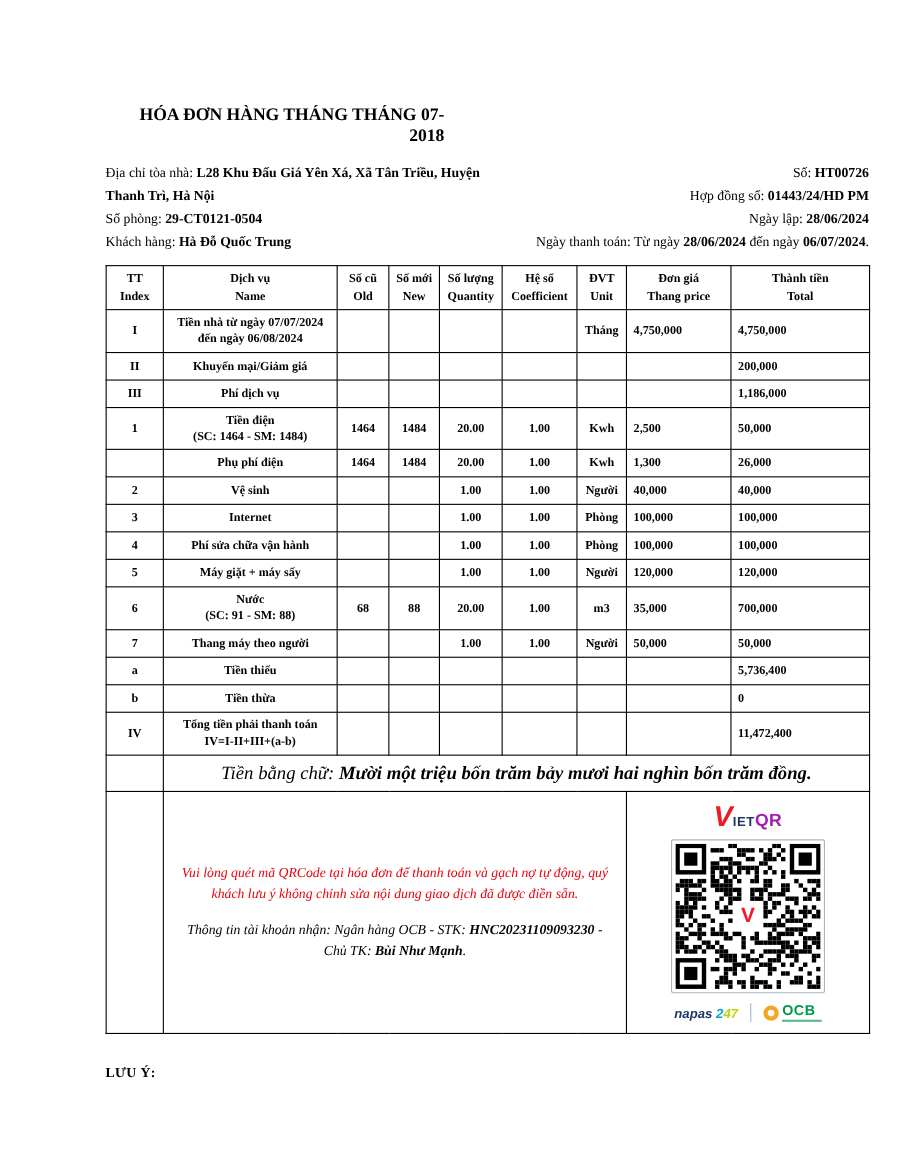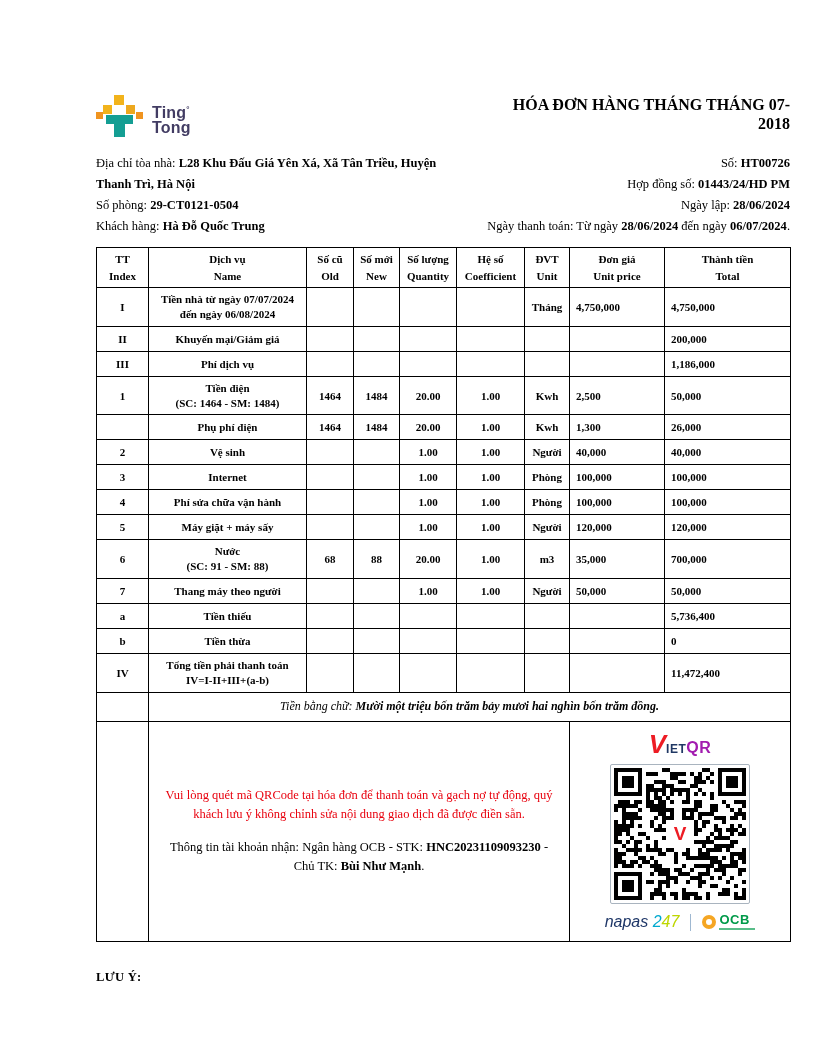--- a/index.html
+++ b/index.html
@@ -38,72 +38,57 @@
   
   table{border-collapse:collapse;width:694px;margin-top:10px;font-size:11px;table-layout:fixed;}
   th,td{border:1px solid #000;padding:4px 6px;font-weight:bold;vertical-align:middle;word-wrap:break-word;}
   th{text-align:center;padding:3px 2px;}
   th div{line-height:1.5;}
   td{height:16px;}
   .ac{text-align:center;}
   .al{text-align:center;}
   .ar{}
   .pre{white-space:pre-line;line-height:1.35;}
-  .words-cell{font-style:italic;font-weight:normal;font-size:12px;padding:6px 10px;}
+  .words-cell{font-style:italic;font-weight:normal;font-size:17px;padding:6px 10px;}
   .words-cell b{font-weight:bold;}
 
   
-  .note-cell{font-weight:normal;font-size:12.5px;line-height:19px;padding:8px 12px;height:203px;vertical-align:middle;}
+  .note-cell{font-weight:normal;font-size:12.5px;line-height:19px;padding:8px 12px;height:203px;vertical-align:middle;font-style:italic;}
   .note-red{margin:0 0 14px 0;}
   .note-black{margin:0;}
   .qr-cell{padding:2px;height:203px;vertical-align:middle;}
   .qr-panel{display:flex;flex-direction:column;align-items:center;}
   .vietqr-logo{font-family:"Liberation Sans", sans-serif;font-weight:bold;line-height:26px;}
   .vietqr-logo .v{font-size:26px;font-style:italic;}
   .vietqr-logo .iet{font-size:12px;letter-spacing:.5px;}
   .vietqr-logo .qr{font-size:16px;letter-spacing:.5px;}
   .qr-box{position:relative;border:1px solid #a9b4bf;border-radius:2px;background:#fff;padding:3px;margin-top:2px;}
   .qr-box svg{display:block;}
   .qr-v{
     position:absolute;left:50%;top:50%;transform:translate(-50%,-50%);
     width:26px;height:26px;background:#fff;display:flex;align-items:center;justify-content:center;
     font-family:"Liberation Sans", sans-serif;font-weight:bold;font-size:19px;
   }
   .brand-row{display:flex;align-items:center;gap:11px;margin-top:9px;font-family:"Liberation Sans", sans-serif;}
-  .napas{font-weight:normal;font-style:italic;font-size:16px;}
+  .napas{font-weight:bold;font-style:italic;font-size:12px;}
   .brand-sep{width:1px;height:17px;background:#9fb8d1;}
   .ocb{display:flex;align-items:center;gap:3px;}
   .ocb-ring{width:6px;height:6px;border:4px solid #f5a623;border-radius:50%;}
   .ocb-textwrap{display:flex;flex-direction:column;align-items:flex-start;}
   .ocb-name{font-weight:bold;font-size:13px;line-height:12px;letter-spacing:.5px;}
   .ocb-sub{width:36px;height:2px;margin-top:2px;background:#009a49;opacity:.65;}
 
   .luu-y{margin-top:28px;font-weight:bold;font-size:12.5px;letter-spacing:.3px;}
 </style>
 </head>
 <body>
 
 <div class="content">
 
   <div class="header-row">
-    <div class="logo">
-      <div class="logo-mark">
-        <i class="sq-y1"></i>
-          <i class="sq-y2"></i>
-          <i class="sq-y3"></i>
-        <i class="sq-o1"></i>
-          <i class="sq-o2"></i>
-        <i class="sq-t1"></i>
-          <i class="sq-t2"></i>
-      </div>
-      <div class="logo-text">
-        <span>Ting</span><span class="deg">°</span><br>
-        <span>Tong</span>
-      </div>
-    </div>
     <div class="title">HÓA ĐƠN HÀNG THÁNG THÁNG 07-2018</div>
   </div>
 
   <div class="info-row">
     <div class="info-left" id="info-left">
         <div class="info-line"><span>Địa chỉ tòa nhà: </span><b>L28 Khu Đấu Giá Yên Xá, Xã Tân Triều, Huyện Thanh Trì, Hà Nội</b></div>
         <div class="info-line"><span>Số phòng: </span><b>29-CT0121-0504</b></div>
         <div class="info-line"><span>Khách hàng: </span><b>Hà Đỗ Quốc Trung</b></div>
       </div>
     <div class="info-right" id="info-right">
@@ -151,21 +136,21 @@
           <th>
             <div>Hệ số</div>
             <div>Coefficient</div>
           </th>
           <th>
             <div>ĐVT</div>
             <div>Unit</div>
           </th>
           <th>
             <div>Đơn giá</div>
-            <div>Unit price</div>
+            <div>Thang price</div>
           </th>
           <th>
             <div>Thành tiền</div>
             <div>Total</div>
           </th>
         </tr>
       </thead>
     <tbody id="table-body">
         <tr>
           <td class="ac">I</td>

